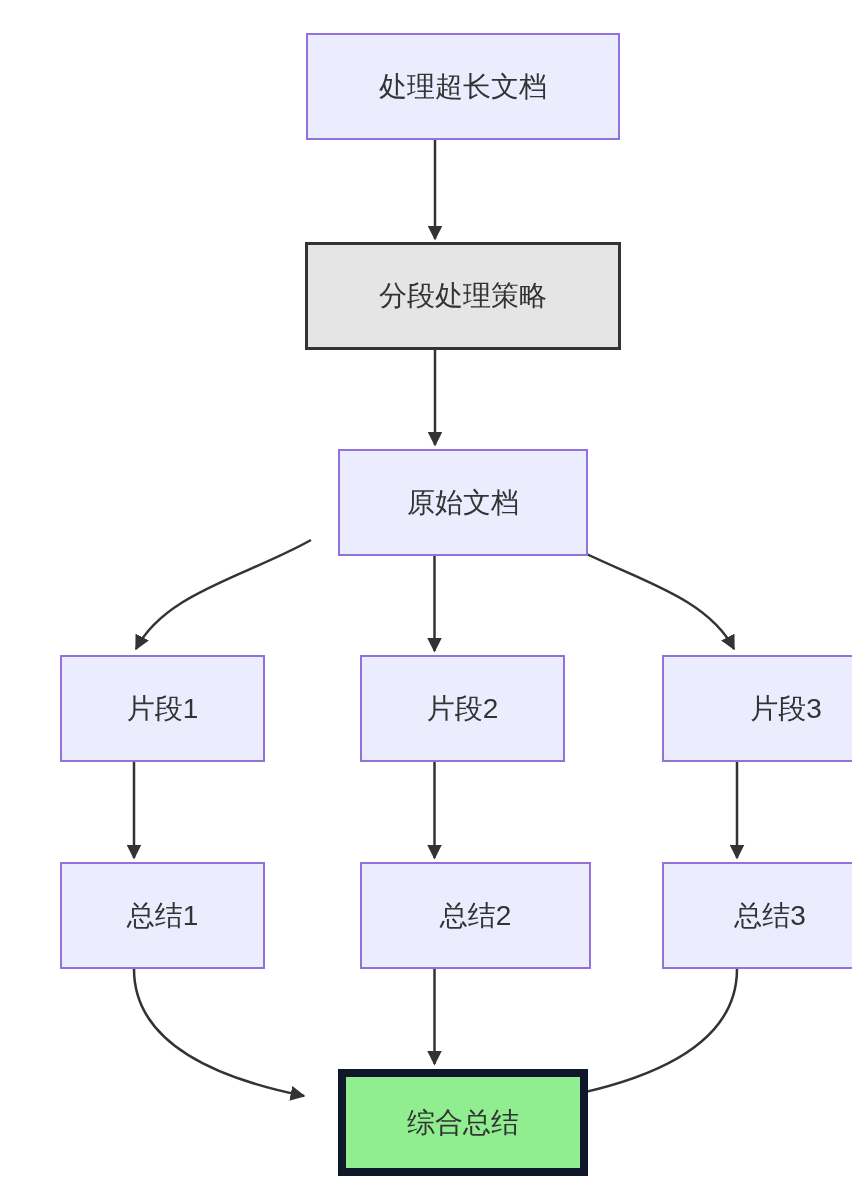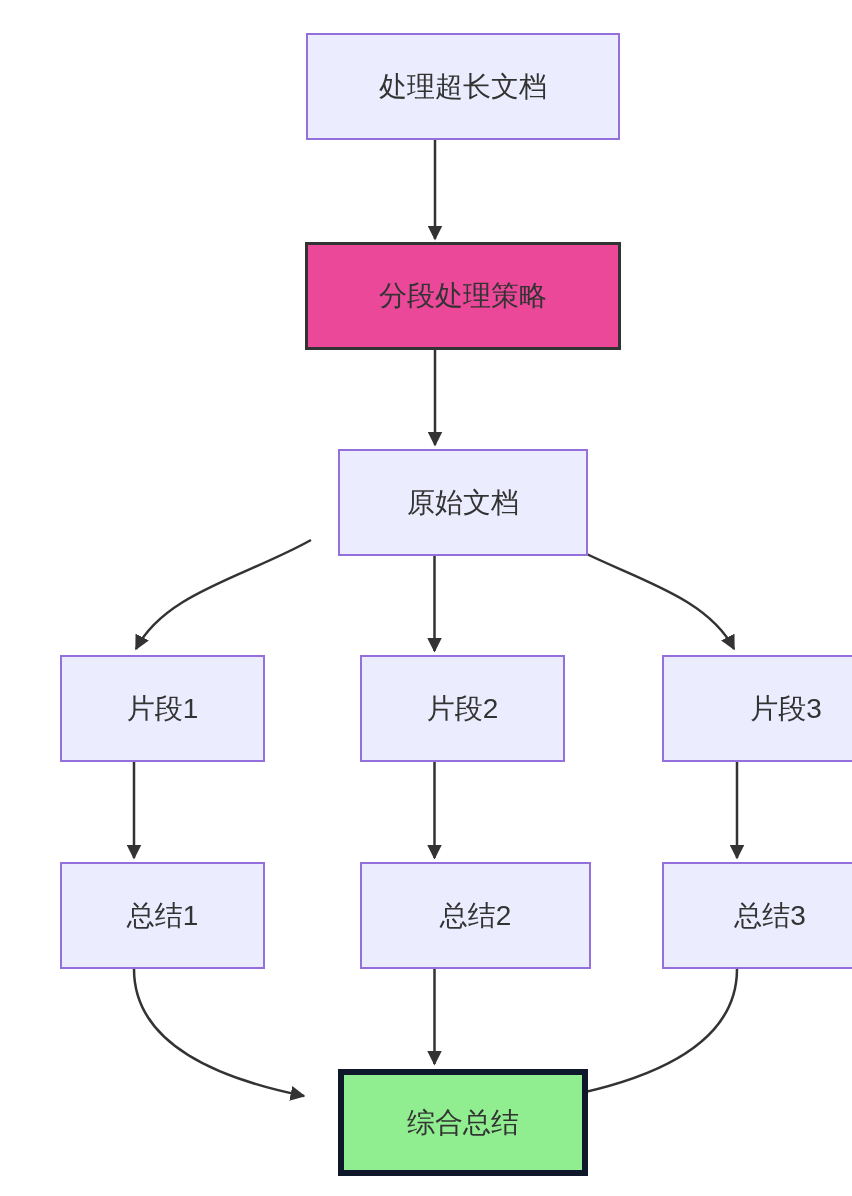--- a/index.html
+++ b/index.html
@@ -28,27 +28,27 @@
     align-items: center;
     justify-content: center;
     text-align: center;
     font-size: 28px;
     color: #333333;
     background: #ECECFF;
     border: 2px solid #9370DB;
     margin-left: 28px;
   }
   .node.emphasis {
-    background: #ec4899;
+    background: #e5e5e5;
     border: 3px solid #333333;
     align-items: center;
   }
   .node.success {
     background: #90EE90;
-    border: 6px solid #0f172a;
+    border: 8px solid #0f172a;
   }
 </style>
 </head>
 <body>
 
 <div class="canvas">
 
   <svg class="edges" viewBox="0 0 852 1196" xmlns="http://www.w3.org/2000/svg">
     <defs>
       <marker id="arrow" viewBox="0 0 10 10" refX="9" refY="5" markerWidth="6" markerHeight="6" orient="auto-start-reverse">

